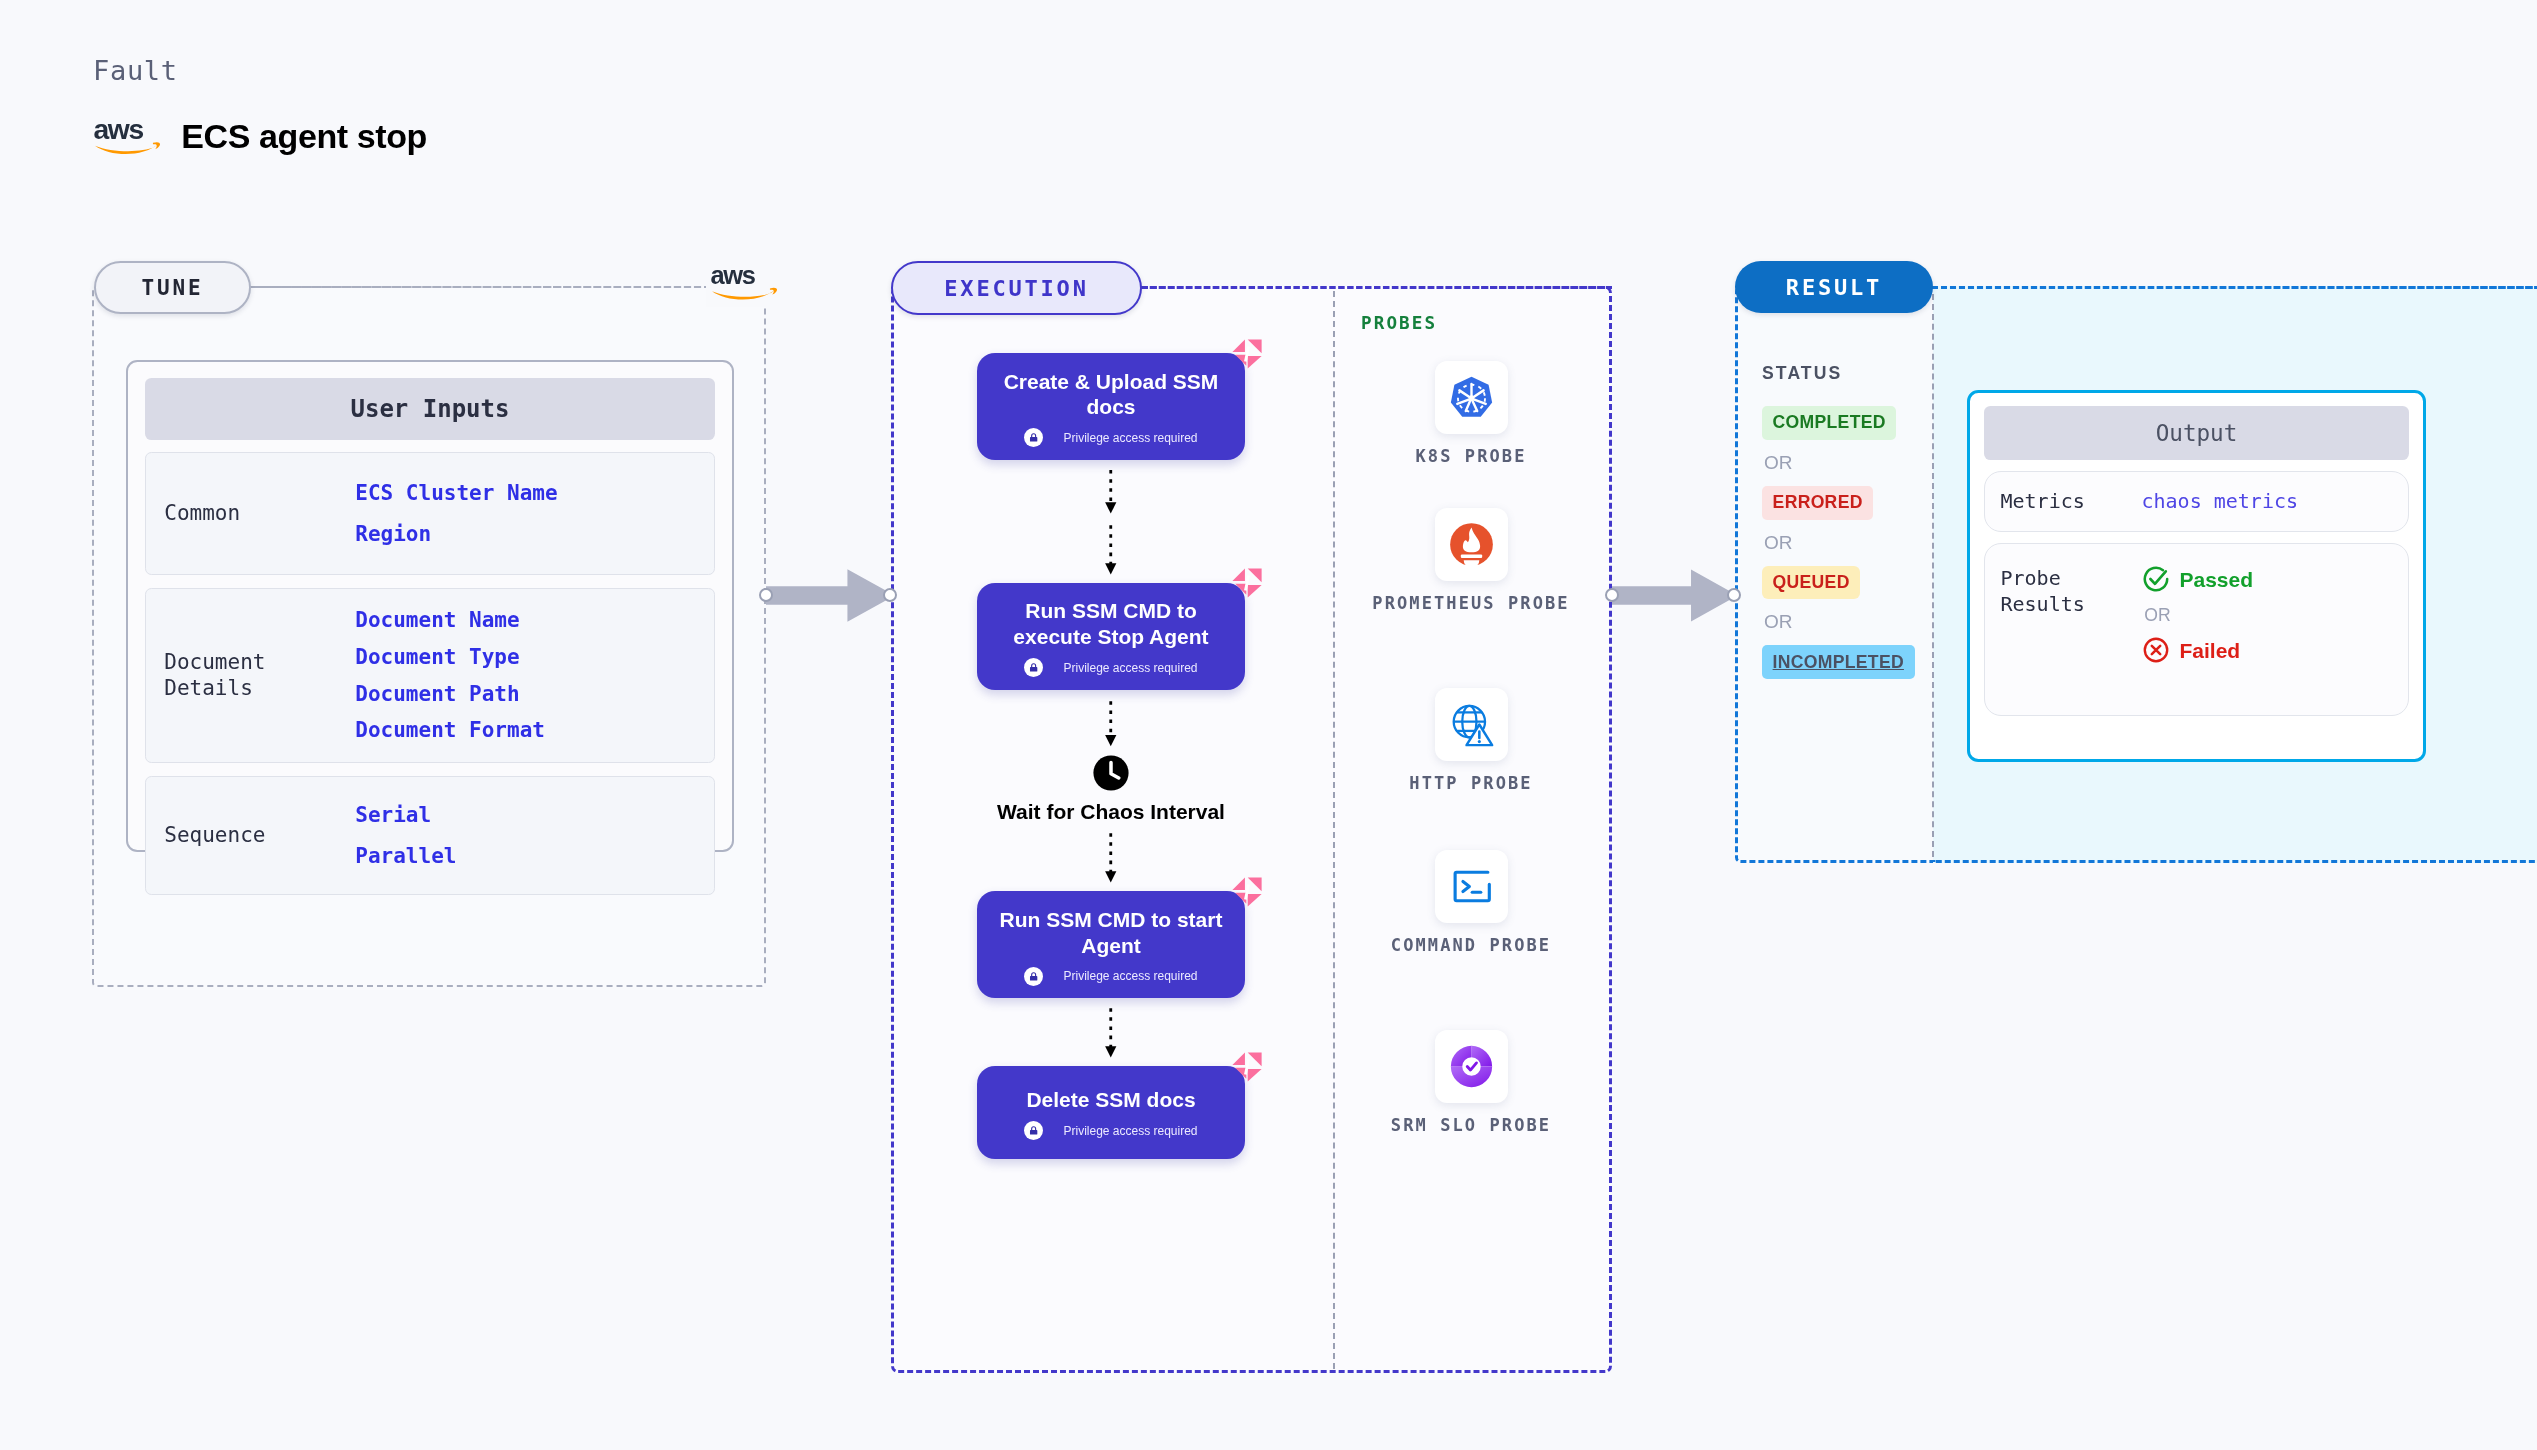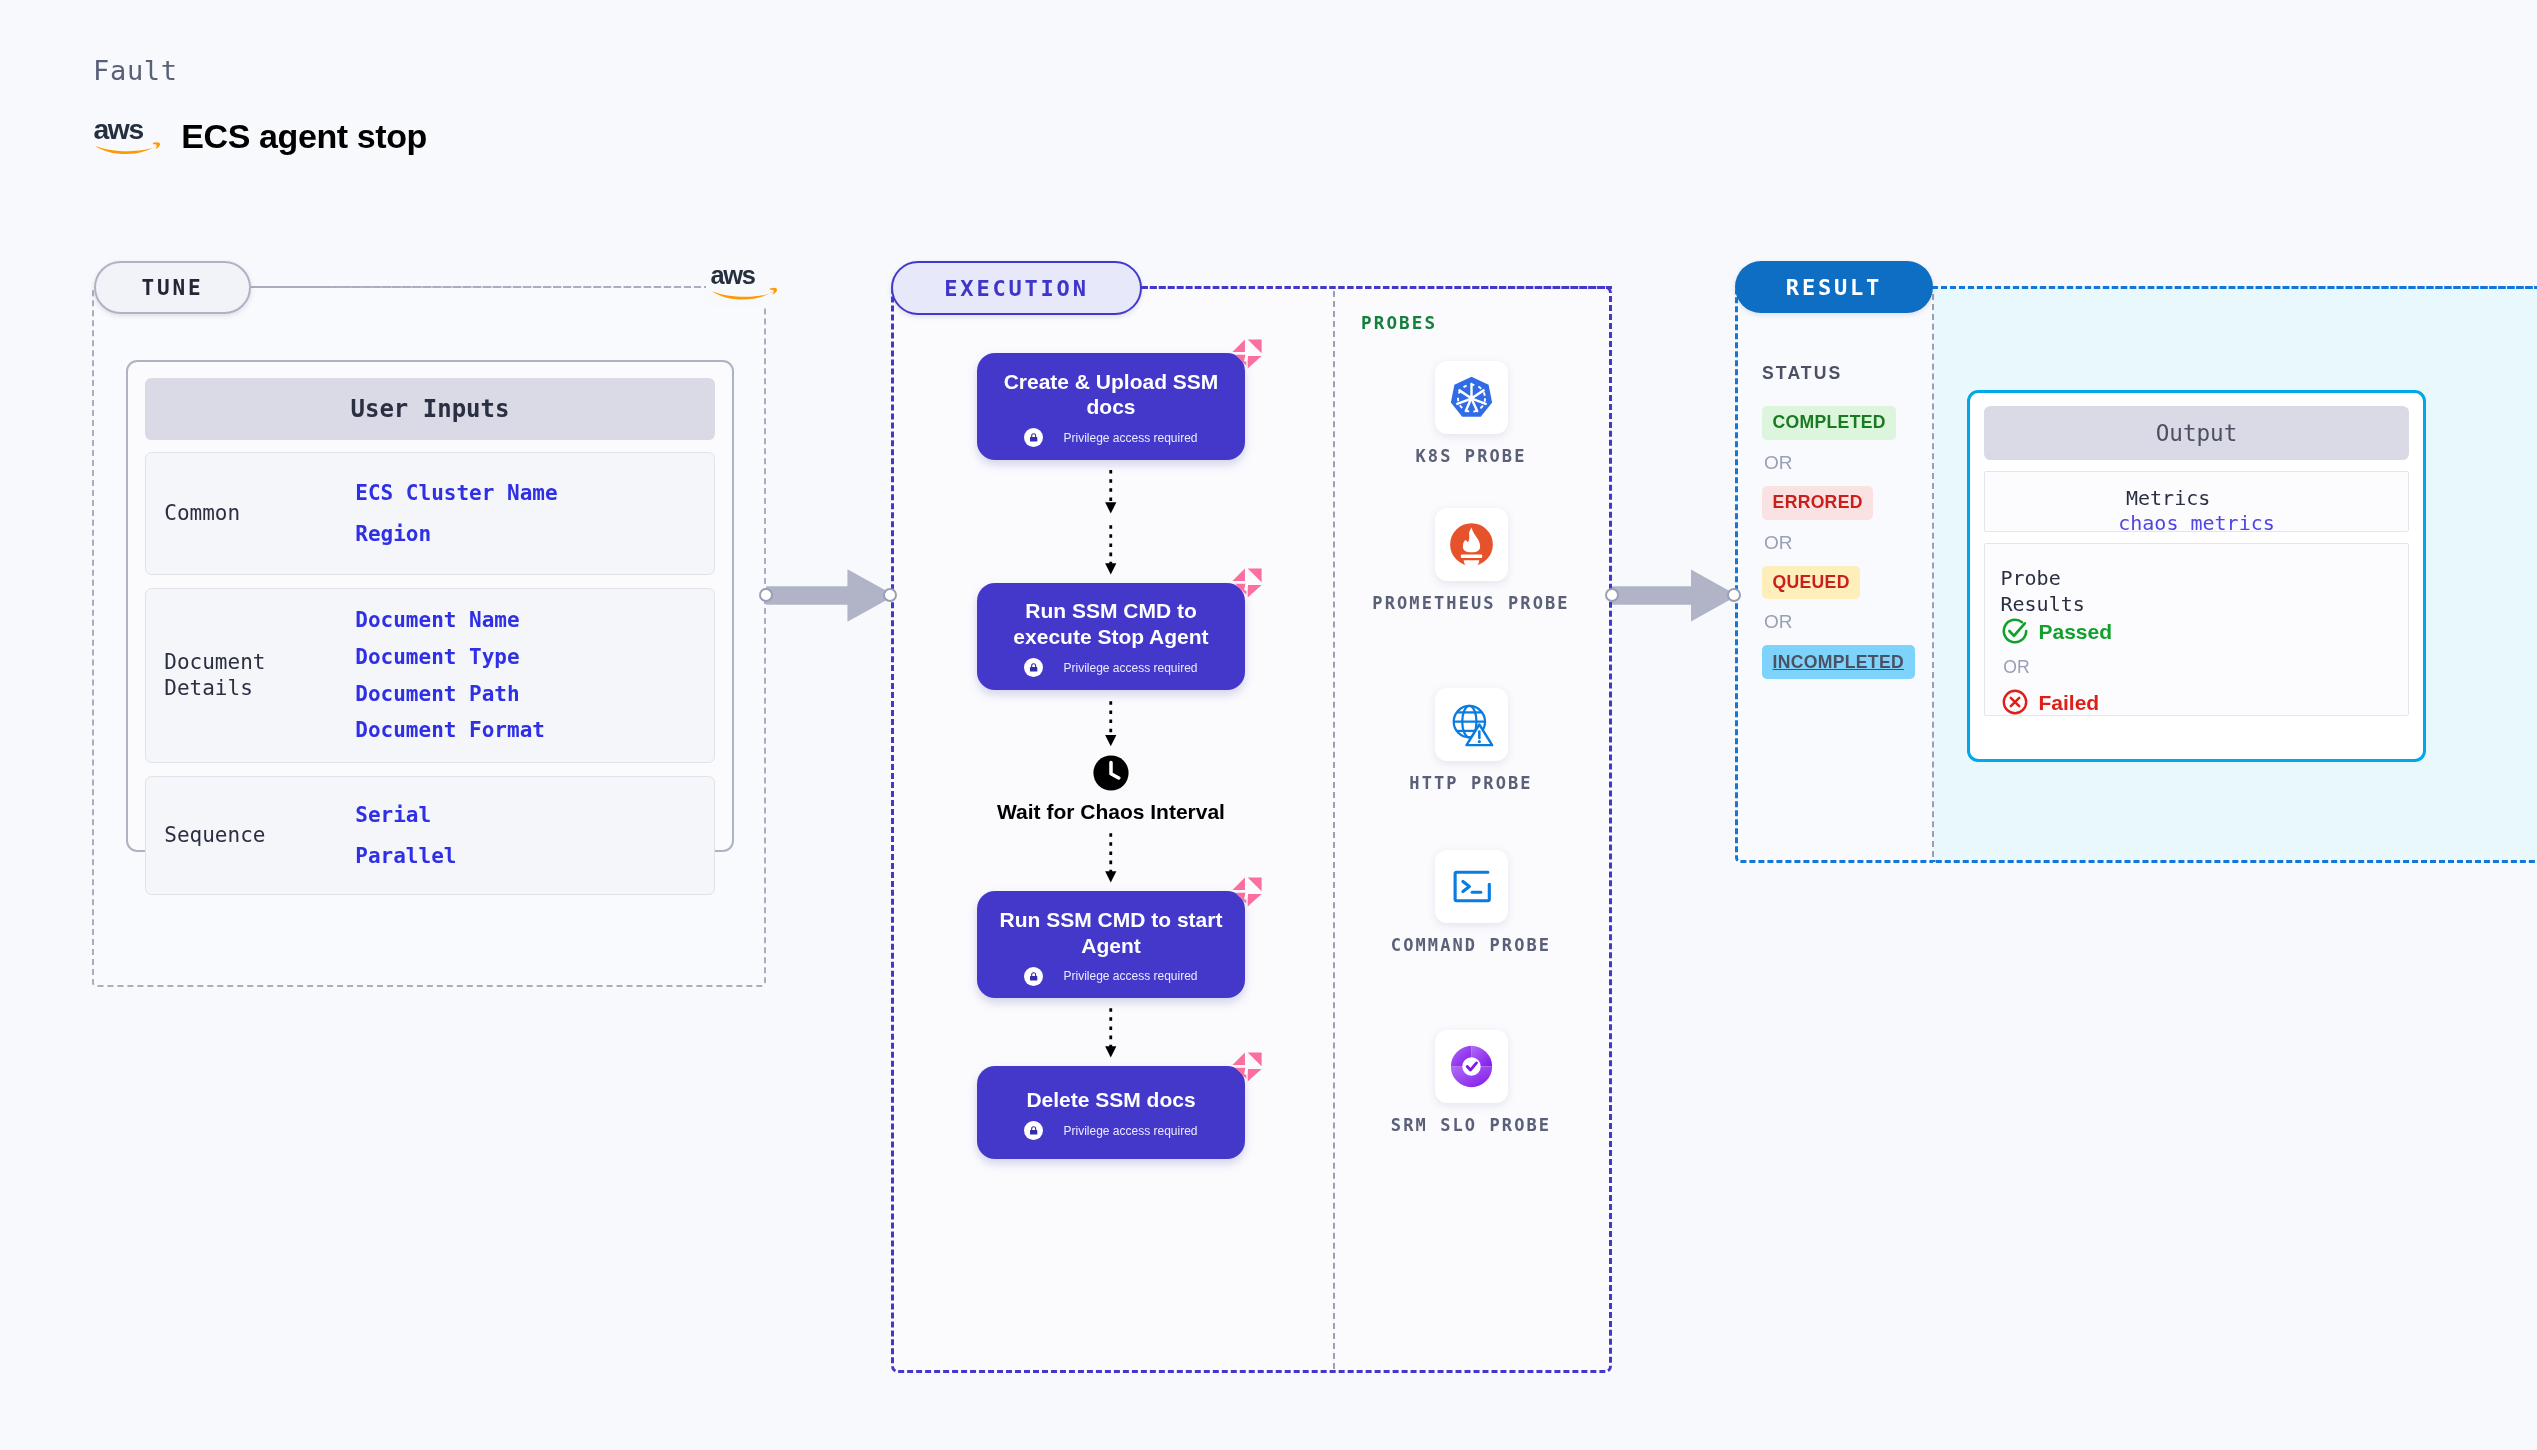--- a/index.html
+++ b/index.html
@@ -192,39 +192,39 @@
     position: absolute; left: 1762px; top: 363px;
     font-size: 17.6px; font-weight: bold; color: #4b5163; letter-spacing: 2.1px;
   }
   .status-list { position: absolute; left: 1762px; top: 406px; width: 162px; }
   .badge {
     display: inline-block; border-radius: 5px; padding: 6.4px 10.6px;
     font-size: 17.6px; font-weight: bold; letter-spacing: 0.3px;
   }
   .b-completed { background: #dcf5dd; color: #1a7a22; }
   .b-errored   { background: #fbe2e2; color: #c9201b; }
-  .b-queued    { background: #fdeeba; color: #c9201b; }
+  .b-queued    { background: #fdeeba; color: #c9201b; border-radius: 6px; }
   .b-incomplete{ background: #7dd3fc; color: #4b5163; text-decoration: underline; }
   .or-txt { font-size: 19px; color: #9aa0b4; margin: 12px 0 12px 2.1px; }
 
   
   .output-card {
     position: absolute; left: 1967px; top: 390px; width: 459px; height: 372px;
     background: #fff; border: 3.5px solid #00a8e8; border-radius: 11.3px;
     padding: 12.7px 14px;
   }
   .out-head {
     height: 54px; background: #d9dae6; border-radius: 6.4px;
     display: flex; align-items: center; justify-content: center;
     font-family: "DejaVu Sans Mono", monospace;
     font-size: 22.6px; color: #4b5163;
   }
   .out-sect {
-    margin-top: 11.3px; border: 1.4px solid #e2e5ec; border-radius: 2px;
-    background: #fcfcfe; display: flex; align-items: center; padding: 12.7px 15.5px; flex-direction: column;
+    margin-top: 11.3px; border: 1.4px solid #e2e5ec; border-radius: 17px;
+    background: #fcfcfe; display: flex; align-items: center; padding: 12.7px 15.5px;
   }
   .out-label {
     width: 141px; flex: none;
     font-family: "DejaVu Sans Mono", monospace;
     font-size: 20px; color: #2b2f42; line-height: 1.3;
   }
   .out-metric-val {
     font-family: "DejaVu Sans Mono", monospace;
     font-size: 20px; color: #4f46e5;
   }

